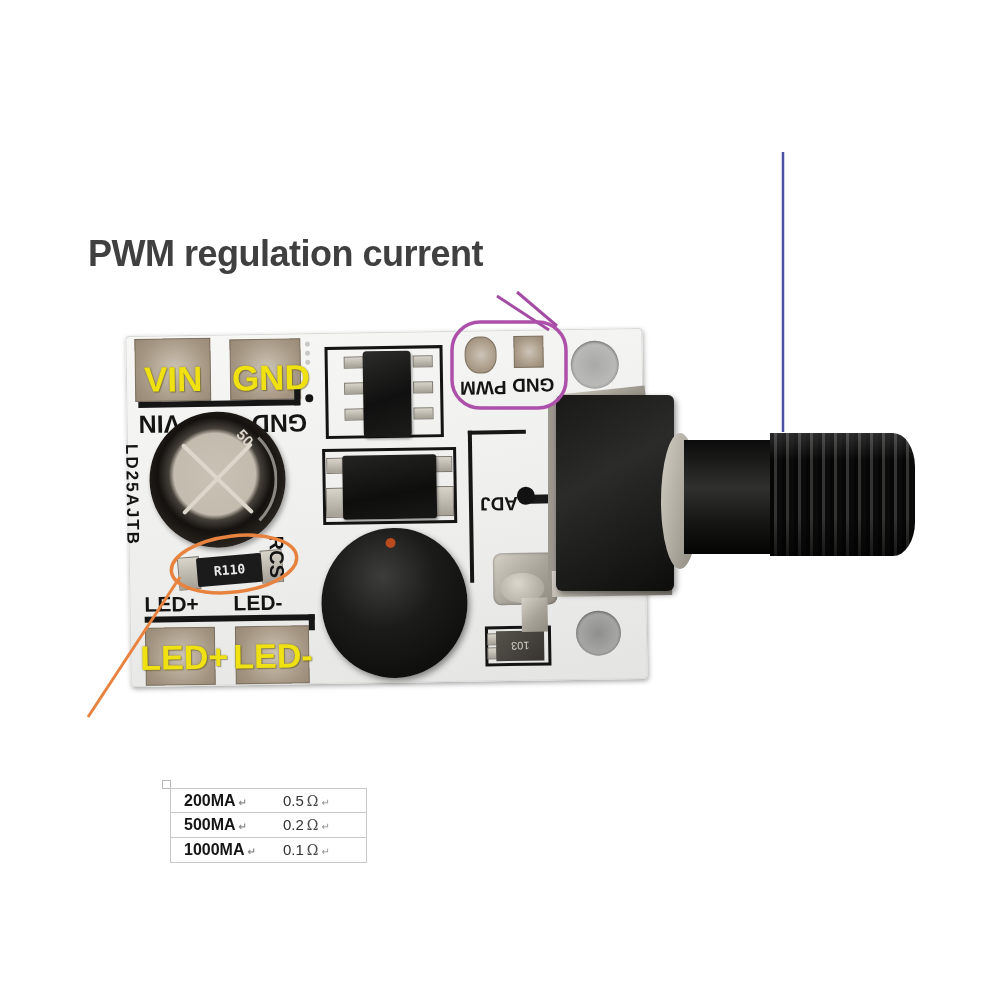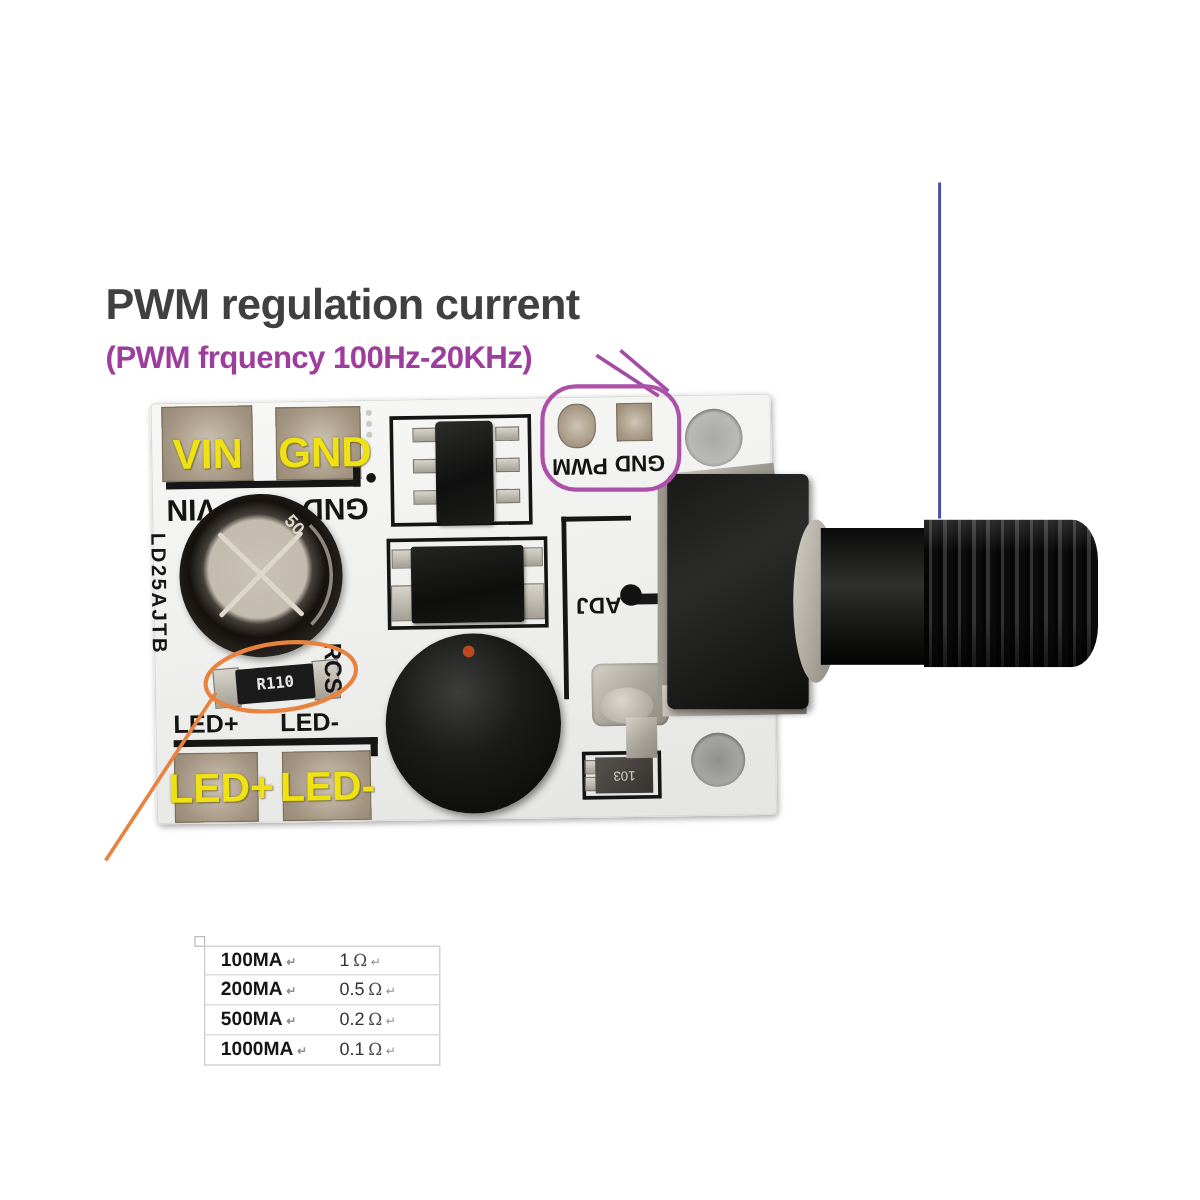--- a/index.html
+++ b/index.html
@@ -30,21 +30,20 @@
   .rmark{font-size:10px;color:#909090;margin-left:3px;}
   .rmark-h{font-size:11px;color:#f8ddc2;margin-left:4px;}
 </style>
 </head>
 <body>
 
 <div id="canvas">
 
 
   <div class="abs" style="left:88px;top:233px;font-size:36px;font-weight:bold;color:#404040;letter-spacing:-.5px;">PWM regulation current</div>
-  <div class="abs" style="left:88px;top:283px;font-size:26px;font-weight:bold;color:#9d3d9d;letter-spacing:-.5px;">(PWM frquency 100Hz-20KHz)</div>
 
   <div id="board" class="abs">
 
     <div class="abs pad" style="left:9px;top:3px;width:76px;height:63px;"></div>
     <div class="abs pad" style="left:104px;top:5px;width:71px;height:61px;"></div>
     <div class="abs yellow-label" style="left:18px;top:24px;font-size:35px;">VIN</div>
     <div class="abs yellow-label" style="left:106px;top:24px;font-size:35px;">GND</div>
 
     <div class="abs" style="left:12px;top:66px;width:162px;height:6px;background:#161616;"></div>
     <div class="abs" style="left:168px;top:56px;width:6px;height:16px;background:#161616;"></div>
@@ -166,24 +165,20 @@
     <ellipse cx="234" cy="564" rx="63" ry="28" transform="rotate(-7 234 564)" stroke="#e8833f" stroke-width="3.5" fill="none"></ellipse>
     <line x1="180" y1="577" x2="88" y2="717" stroke="#e8833f" stroke-width="3"></line>
   </svg>
 
 
   <div class="abs" style="left:162px;top:780px;width:7px;height:7px;border:1px solid #b9b9b9;"></div>
 
   <div id="iout-table" class="abs">
 
     <div class="t-row">
-      <span class="c1"><span>100MA</span><span class="rmark">↵</span></span>
-      <span class="c2"><span>1</span><span class="unit">Ω</span><span class="rmark">↵</span></span>
-    </div>
-    <div class="t-row">
       <span class="c1"><span>200MA</span><span class="rmark">↵</span></span>
       <span class="c2"><span>0.5</span><span class="unit">Ω</span><span class="rmark">↵</span></span>
     </div>
     <div class="t-row">
       <span class="c1"><span>500MA</span><span class="rmark">↵</span></span>
       <span class="c2"><span>0.2</span><span class="unit">Ω</span><span class="rmark">↵</span></span>
     </div>
     <div class="t-row">
       <span class="c1"><span>1000MA</span><span class="rmark">↵</span></span>
       <span class="c2"><span>0.1</span><span class="unit">Ω</span><span class="rmark">↵</span></span>

